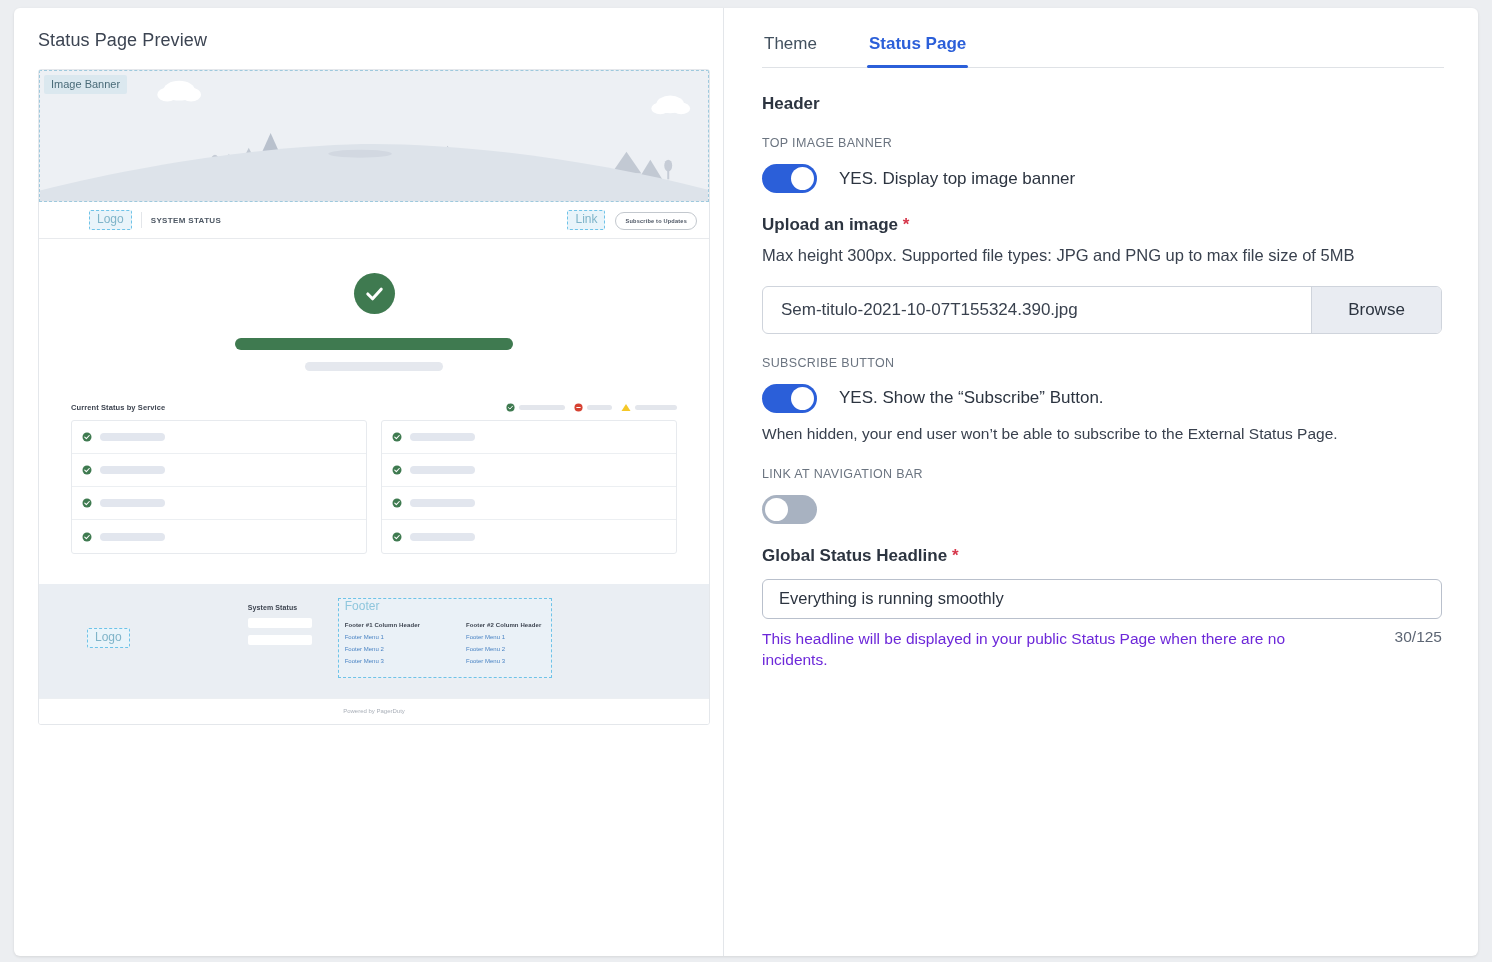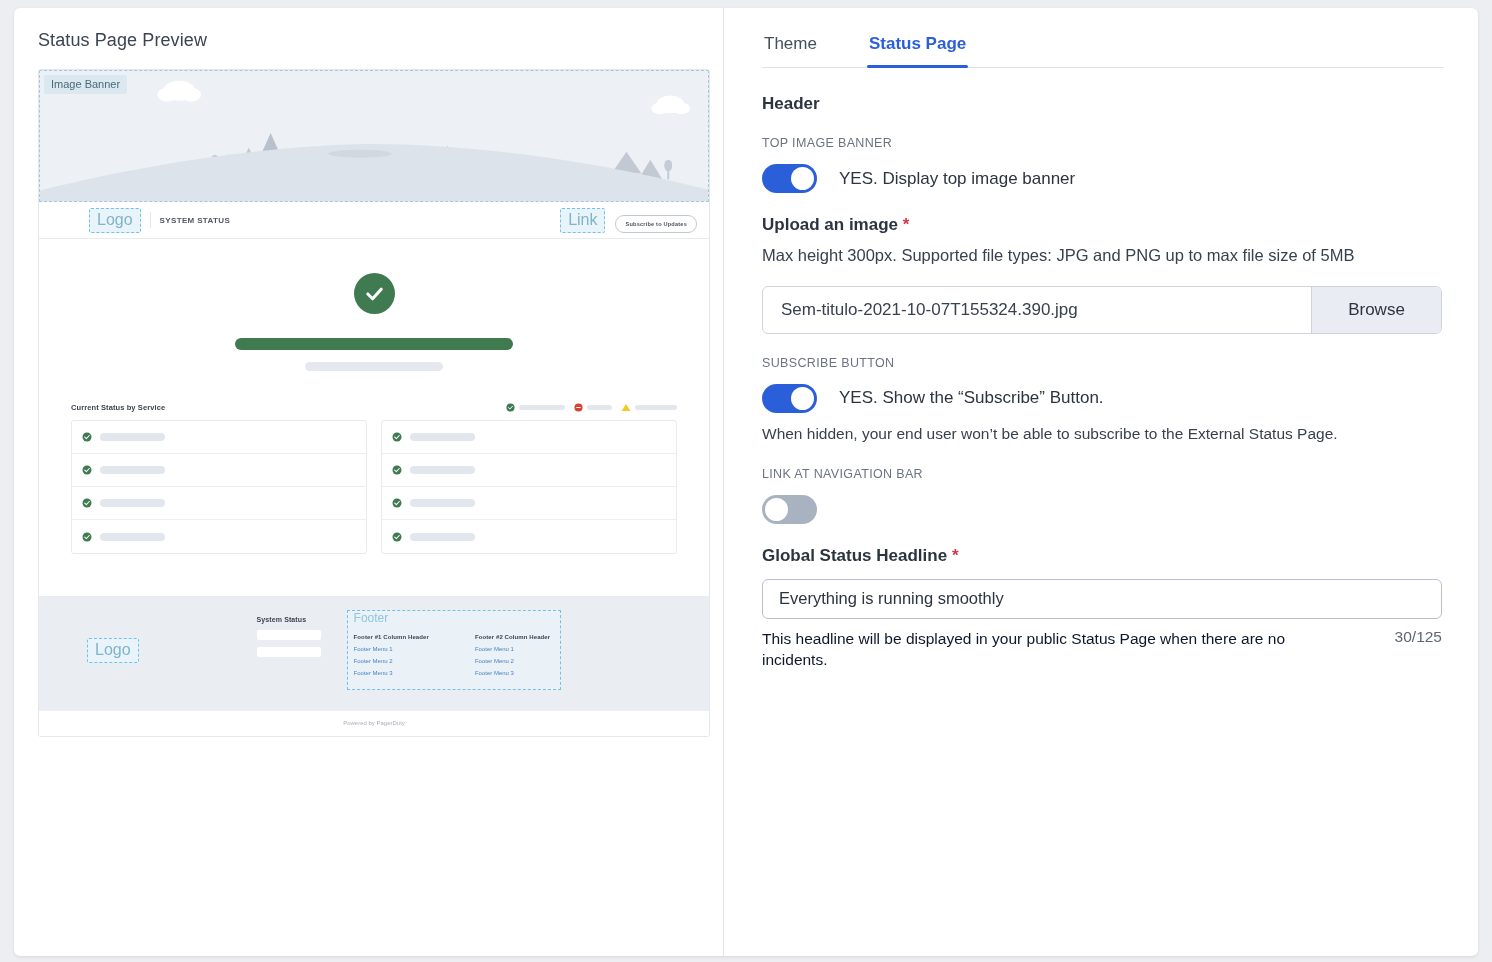--- a/index.html
+++ b/index.html
@@ -65,21 +65,21 @@
     display: flex; align-items: center;
     padding: 0 12px 0 50px;
     border-bottom: 1px solid #e8eaed;
     background: #fff;
     position: relative;
   }
   .dash-box {
     border: 1px dashed #6fc3e8;
     background: #e9f4fa;
     color: #7fb4c9;
-    font-size: 16px;
+    font-size: 12px;
     padding: 1px 7px 2px;
     border-radius: 2px;
     line-height: 1.25;
   }
   .nav-sep { width:1px; height:16px; background:#e3e6ea; margin:0 9px; }
   .nav-sys { font-size: 8px; color: #4e5864; letter-spacing: .35px; font-weight: 600; }
   .nav-right { margin-left: auto; display: flex; align-items: flex-end; gap: 10px; }
   .subscribe-btn {
     border: 1px solid #c3c8ce; border-radius: 11px;
     font-size: 5.6px; color: #4b5462;
@@ -95,21 +95,21 @@
   }
   .check-circle {
     width: 41px; height: 41px; border-radius: 50%;
     background: #3f7a50;
     display:flex; align-items:center; justify-content:center;
   }
   .bar-green { width: 278px; height: 12px; border-radius: 6px; background: #3f7a50; margin-top: 24px; }
   .bar-gray  { width: 138px; height: 9px;  border-radius: 5px; background: #e5e8ee; margin-top: 12px; }
 
   
-  .svc-wrap { padding: 6px 32px 42px; background:#fff; }
+  .svc-wrap { padding: 6px 32px 30px; background:#fff; }
   .svc-head { display:flex; align-items:center; margin-bottom: 8px; }
   .svc-head-title { font-size: 7.5px; color: #3d4450; font-weight: 600; letter-spacing:.1px;}
   .svc-legend { margin-left:auto; display:flex; align-items:center; gap:9px; }
   .legend-item { display:flex; align-items:center; gap:4px; }
   .legend-bar { height:5px; border-radius:3px; background:#e3e6ec; }
   .svc-grid { display:flex; gap: 14px; }
   .svc-col { flex:1; border:1px solid #e7eaee; border-radius:3px; overflow:hidden; }
   .svc-row { height:33px; display:flex; align-items:center; padding:0 10px; border-bottom:1px solid #eceff2; gap:8px; }
   .svc-row:last-child { border-bottom:none; }
   .svc-skel { width:65px; height:8px; border-radius:4px; background:#e2e6ee; }
@@ -196,21 +196,21 @@
     font-size: 17px; color:#2c3440; cursor:pointer;
   }
 
   .text-input {
     width: 680px; height: 40px; margin-top: 13px;
     border: 1px solid #b9c0cc; border-radius: 6px;
     padding: 0 16px; font-size: 16.5px; color:#2c3440;
     font-family: "Liberation Sans", sans-serif; background:#fff;
   }
   .below-input { display:flex; margin-top: 9px; width: 680px; align-items:flex-start; }
-  .below-help { font-size: 15.5px; color:#0f172a; line-height:1.4; max-width: 590px; }
+  .below-help { font-size: 15.5px; color:#6d28d9; line-height:1.4; max-width: 590px; }
   .counter { margin-left:auto; font-size: 15.5px; color:#5d6674; padding-left:10px; white-space:nowrap; }
 </style>
 </head>
 <body>
 
 <div class="app-card">
 
   <div class="preview-pane">
     <div class="preview-title">Status Page Preview</div>
 

